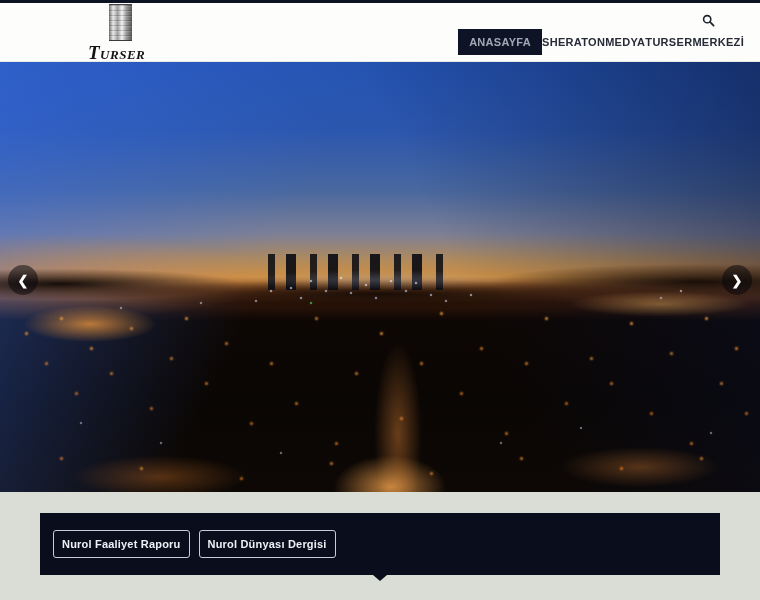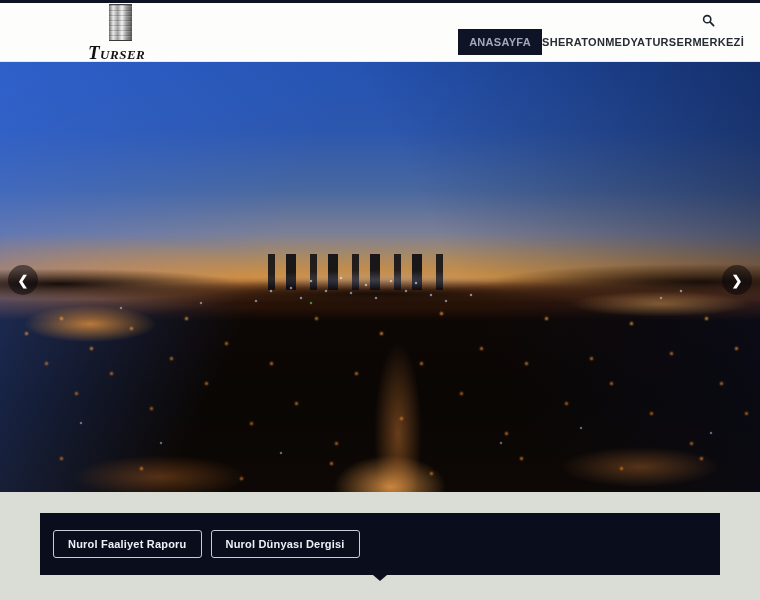--- a/index.html
+++ b/index.html
@@ -138,21 +138,21 @@
     border:7px solid transparent; border-top:6px solid #0a0e1c; border-bottom:none;
   }
   .banner-title {
     font-size:15px; letter-spacing:1.4px; color:#39425f; font-weight:normal; white-space:nowrap;
   }
   .banner-buttons { display:flex; gap:9px; }
   .outline-btn {
     background:transparent; border:1px solid #c9cdd8; border-radius:3px;
     color:#eef0f5; font-family:"Liberation Sans", sans-serif;
     font-size:11px; font-weight:bold; letter-spacing:0.2px;
-    padding:7px 14px; cursor:pointer; white-space:nowrap;
+    padding:7px 8px; cursor:pointer; white-space:nowrap;
   }
 </style>
 </head>
 <body>
 
 <div class="topbar"></div>
 
 <header>
   <div class="logo">
     <div class="cyl"></div>

